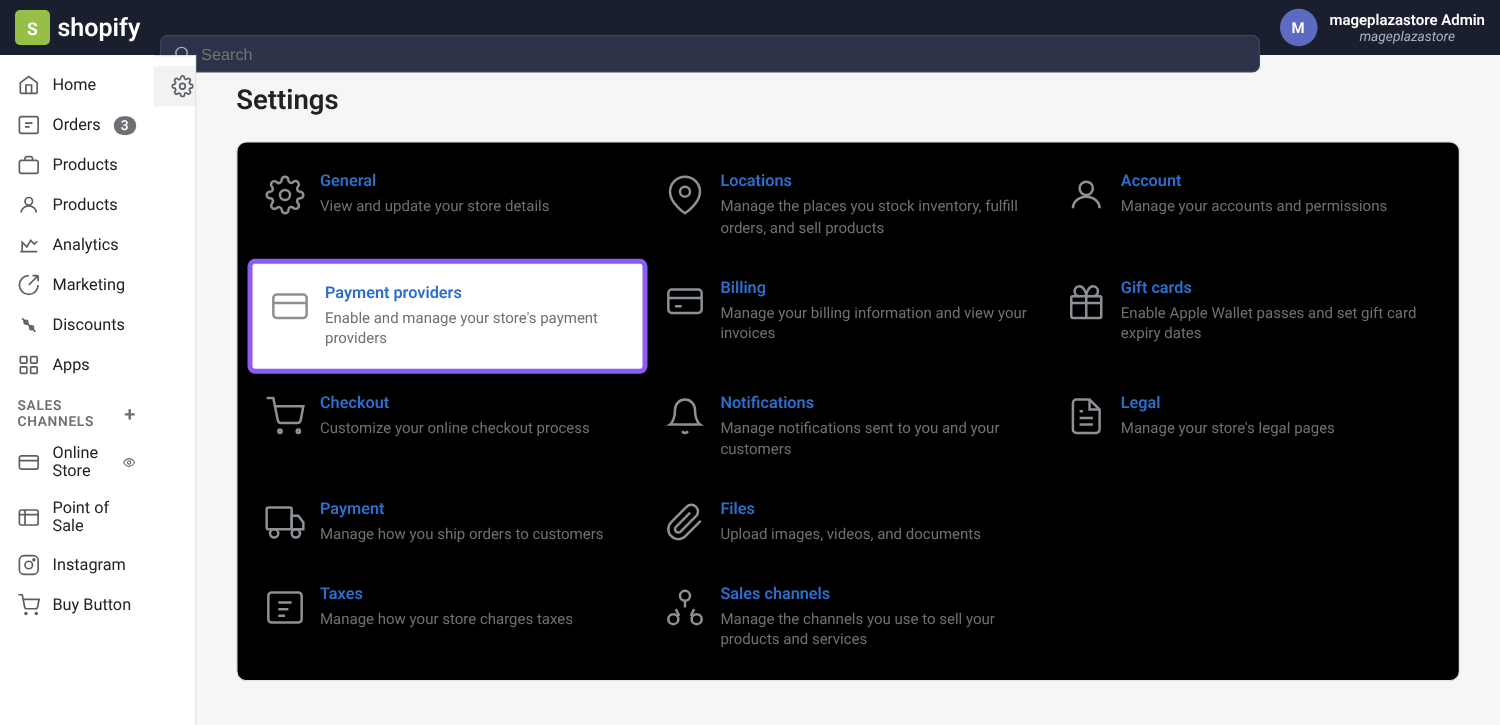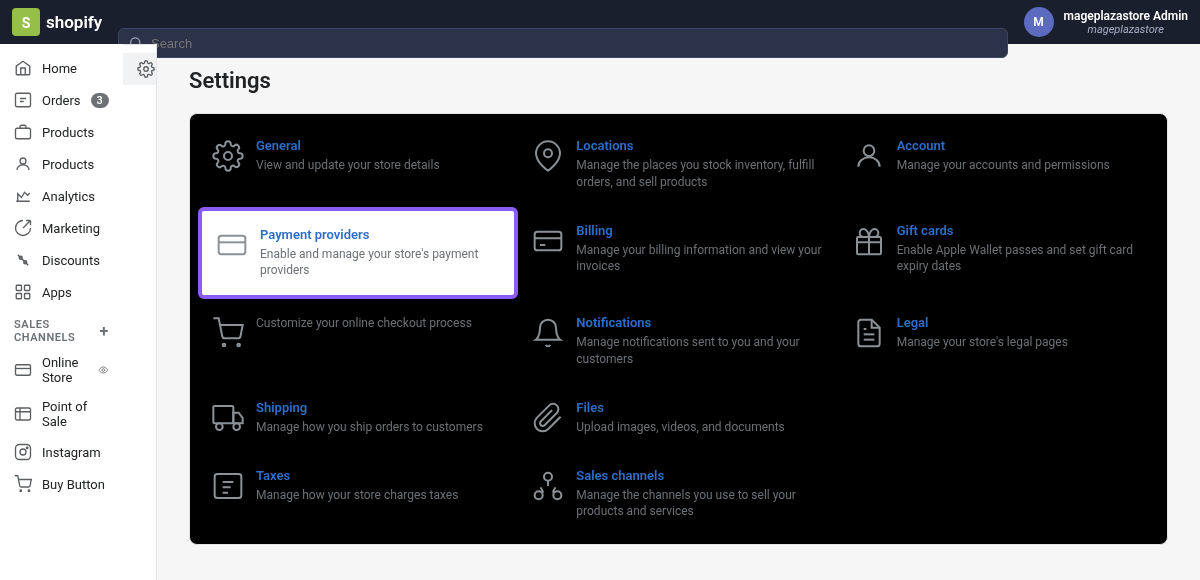--- a/index.html
+++ b/index.html
@@ -19,21 +19,21 @@
       align-items: center;
       gap: 6px;
       margin-right: 16px;
     }
     .shopify-logo-icon {
       width: 28px;
       height: 28px;
     }
     .logo-text {
       color: #fff;
-      font-size: 17px;
+      font-size: 20px;
       font-weight: 600;
     }
     .search-bar {
       flex: 1;
       background: #2c3247;
       border: 1px solid #3d4466;
       border-radius: 6px;
       height: 30px;
       display: flex;
       align-items: center;
@@ -414,20 +414,21 @@
         </div>
       </div>
 
       <div class="settings-item">
         <svg class="settings-item-icon" viewBox="0 0 24 24" fill="none" stroke="#8c9196" stroke-width="1.5">
             <circle cx="9" cy="21" r="1"></circle>
             <circle cx="20" cy="21" r="1"></circle>
             <path d="M1 1h4l2.68 13.39a2 2 0 0 0 2 1.61h9.72a2 2 0 0 0 2-1.61L23 6H6"></path>
           </svg>
         <div class="settings-item-text">
+          <div class="settings-item-title">Checkout</div>
           <div class="settings-item-desc">Customize your online checkout process</div>
         </div>
       </div>
 
       <div class="settings-item">
         <svg class="settings-item-icon" viewBox="0 0 24 24" fill="none" stroke="#8c9196" stroke-width="1.5">
             <path d="M18 8A6 6 0 0 0 6 8c0 7-3 9-3 9h18s-3-2-3-9M13.73 21a2 2 0 0 1-3.46 0"></path>
           </svg>
         <div class="settings-item-text">
           <div class="settings-item-title">Notifications</div>
@@ -450,21 +451,21 @@
       </div>
 
       <div class="settings-item">
         <svg class="settings-item-icon" viewBox="0 0 24 24" fill="none" stroke="#8c9196" stroke-width="1.5">
             <rect x="1" y="3" width="15" height="13" rx="1"></rect>
             <path d="M16 8h4l3 4v4h-7V8z"></path>
             <circle cx="5.5" cy="18.5" r="2.5"></circle>
             <circle cx="18.5" cy="18.5" r="2.5"></circle>
           </svg>
         <div class="settings-item-text">
-          <div class="settings-item-title">Shipping</div>
+          <div class="settings-item-title">Payment</div>
           <div class="settings-item-desc">Manage how you ship orders to customers</div>
         </div>
       </div>
 
       <div class="settings-item">
         <svg class="settings-item-icon" viewBox="0 0 24 24" fill="none" stroke="#8c9196" stroke-width="1.5">
             <path d="M21.44 11.05l-9.19 9.19a6 6 0 0 1-8.49-8.49l9.19-9.19a4 4 0 0 1 5.66 5.66l-9.2 9.19a2 2 0 0 1-2.83-2.83l8.49-8.48"></path>
           </svg>
         <div class="settings-item-text">
           <div class="settings-item-title">Files</div>

